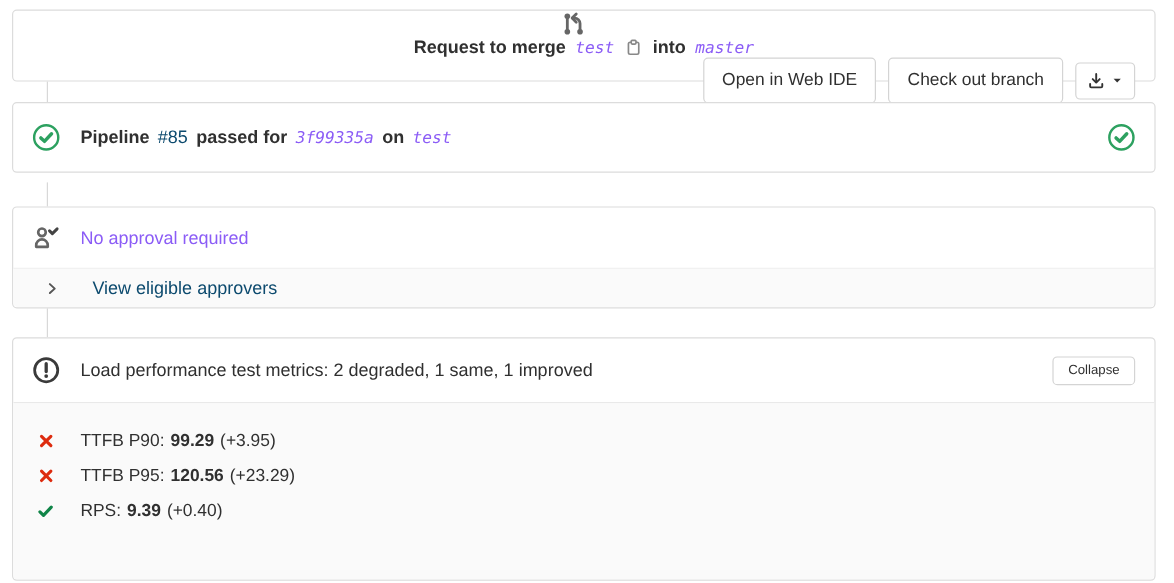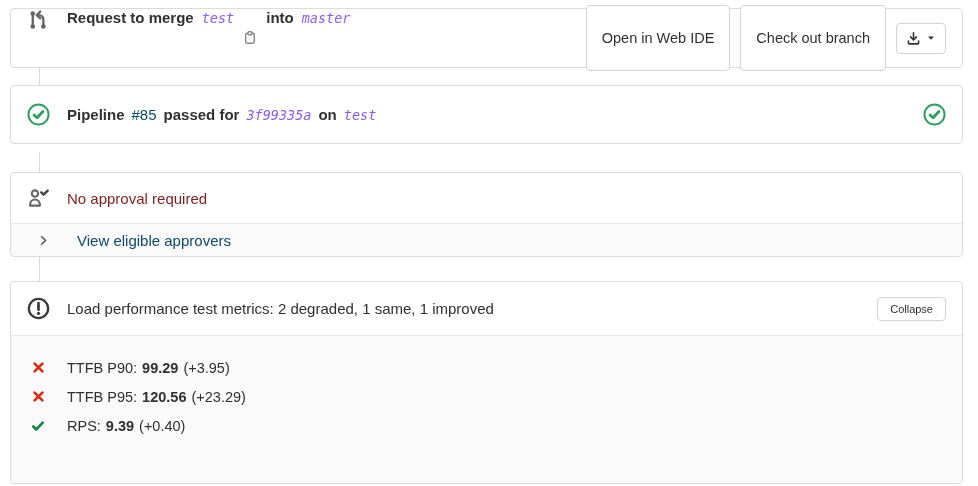--- a/index.html
+++ b/index.html
@@ -24,59 +24,59 @@
     border: 1px solid #dcdcdc;
     border-radius: 4px;
   }
   .connector {
     position: absolute;
     left: 39px;
     width: 1px;
     background: #d8d8d8;
   }
   
-  .mr-bar { top: 8px; height: 60px; display: flex; padding: 0 16px; }
+  .mr-bar { top: 8px; height: 60px; display: flex; align-items: center; padding: 0 16px; flex-direction: column; }
   .mr-icon-wrap { width: 22px; height: 22px; margin-right: 18px; flex: none; display:flex; align-items:center; justify-content:center; }
   .mr-sentence { display: flex; align-items: baseline; gap: 8px; white-space: nowrap; }
   .bold { font-weight: 700; color: #303030; }
   .ref {
     font-family: "DejaVu Sans Mono", "Liberation Mono", monospace;
     font-size: 13.5px;
     color: #8b5cf6;
     cursor: pointer;
     font-style: italic;
   }
   .copy-btn { align-self: center; display: flex; cursor: pointer; }
   .mr-actions { margin-left: auto; display: flex; align-items: center; gap: 10px; }
   .btn {
     background: #fff;
     border: 1px solid #d4d4d4;
     border-radius: 4px;
     font-family: inherit;
     font-size: 14.5px;
     color: #303030;
-    padding: 24px 15px;
+    padding: 10px 15px;
     cursor: pointer;
     white-space: nowrap;
     display: inline-flex;
     align-items: center;
     justify-content: center;
   }
   .btn-icon { padding: 7px 9px; gap: 5px; }
   
   .pipeline-bar { top: 85px; height: 59px; display: flex; align-items: center; padding: 0 16px; }
   .status-icon-wrap { width: 23px; height: 23px; margin-right: 17px; flex: none; display:flex; align-items:center; justify-content:center; }
   .pipeline-sentence { display: flex; align-items: baseline; gap: 7px; white-space: nowrap; }
   .link { color: #0c4a6e; cursor: pointer; }
   .mini-graph { margin-left: auto; display: flex; align-items: center; cursor: pointer; }
   
   .approvals { top: 172px; height: 85px; padding: 0; overflow: hidden; }
   .approvals-row1 { height: 50px; display: flex; align-items: center; padding: 0 16px; }
   .approval-icon-wrap { width: 22px; height: 22px; margin-right: 18px; flex: none; display:flex; align-items:center; justify-content:center; }
-  .muted { color: #7f1d1d; }
+  .muted { color: #8b5cf6; }
   .approvals-row2 {
     height: 33px;
     border-top: 1px solid #e9e9e9;
     background: #fafafa;
     display: flex;
     align-items: center;
     padding: 0 16px;
     border-radius: 0 0 4px 4px;
   }
   .chevron-wrap { width: 14px; margin-left: 10px; margin-right: 26px; display: flex; cursor: pointer; }

